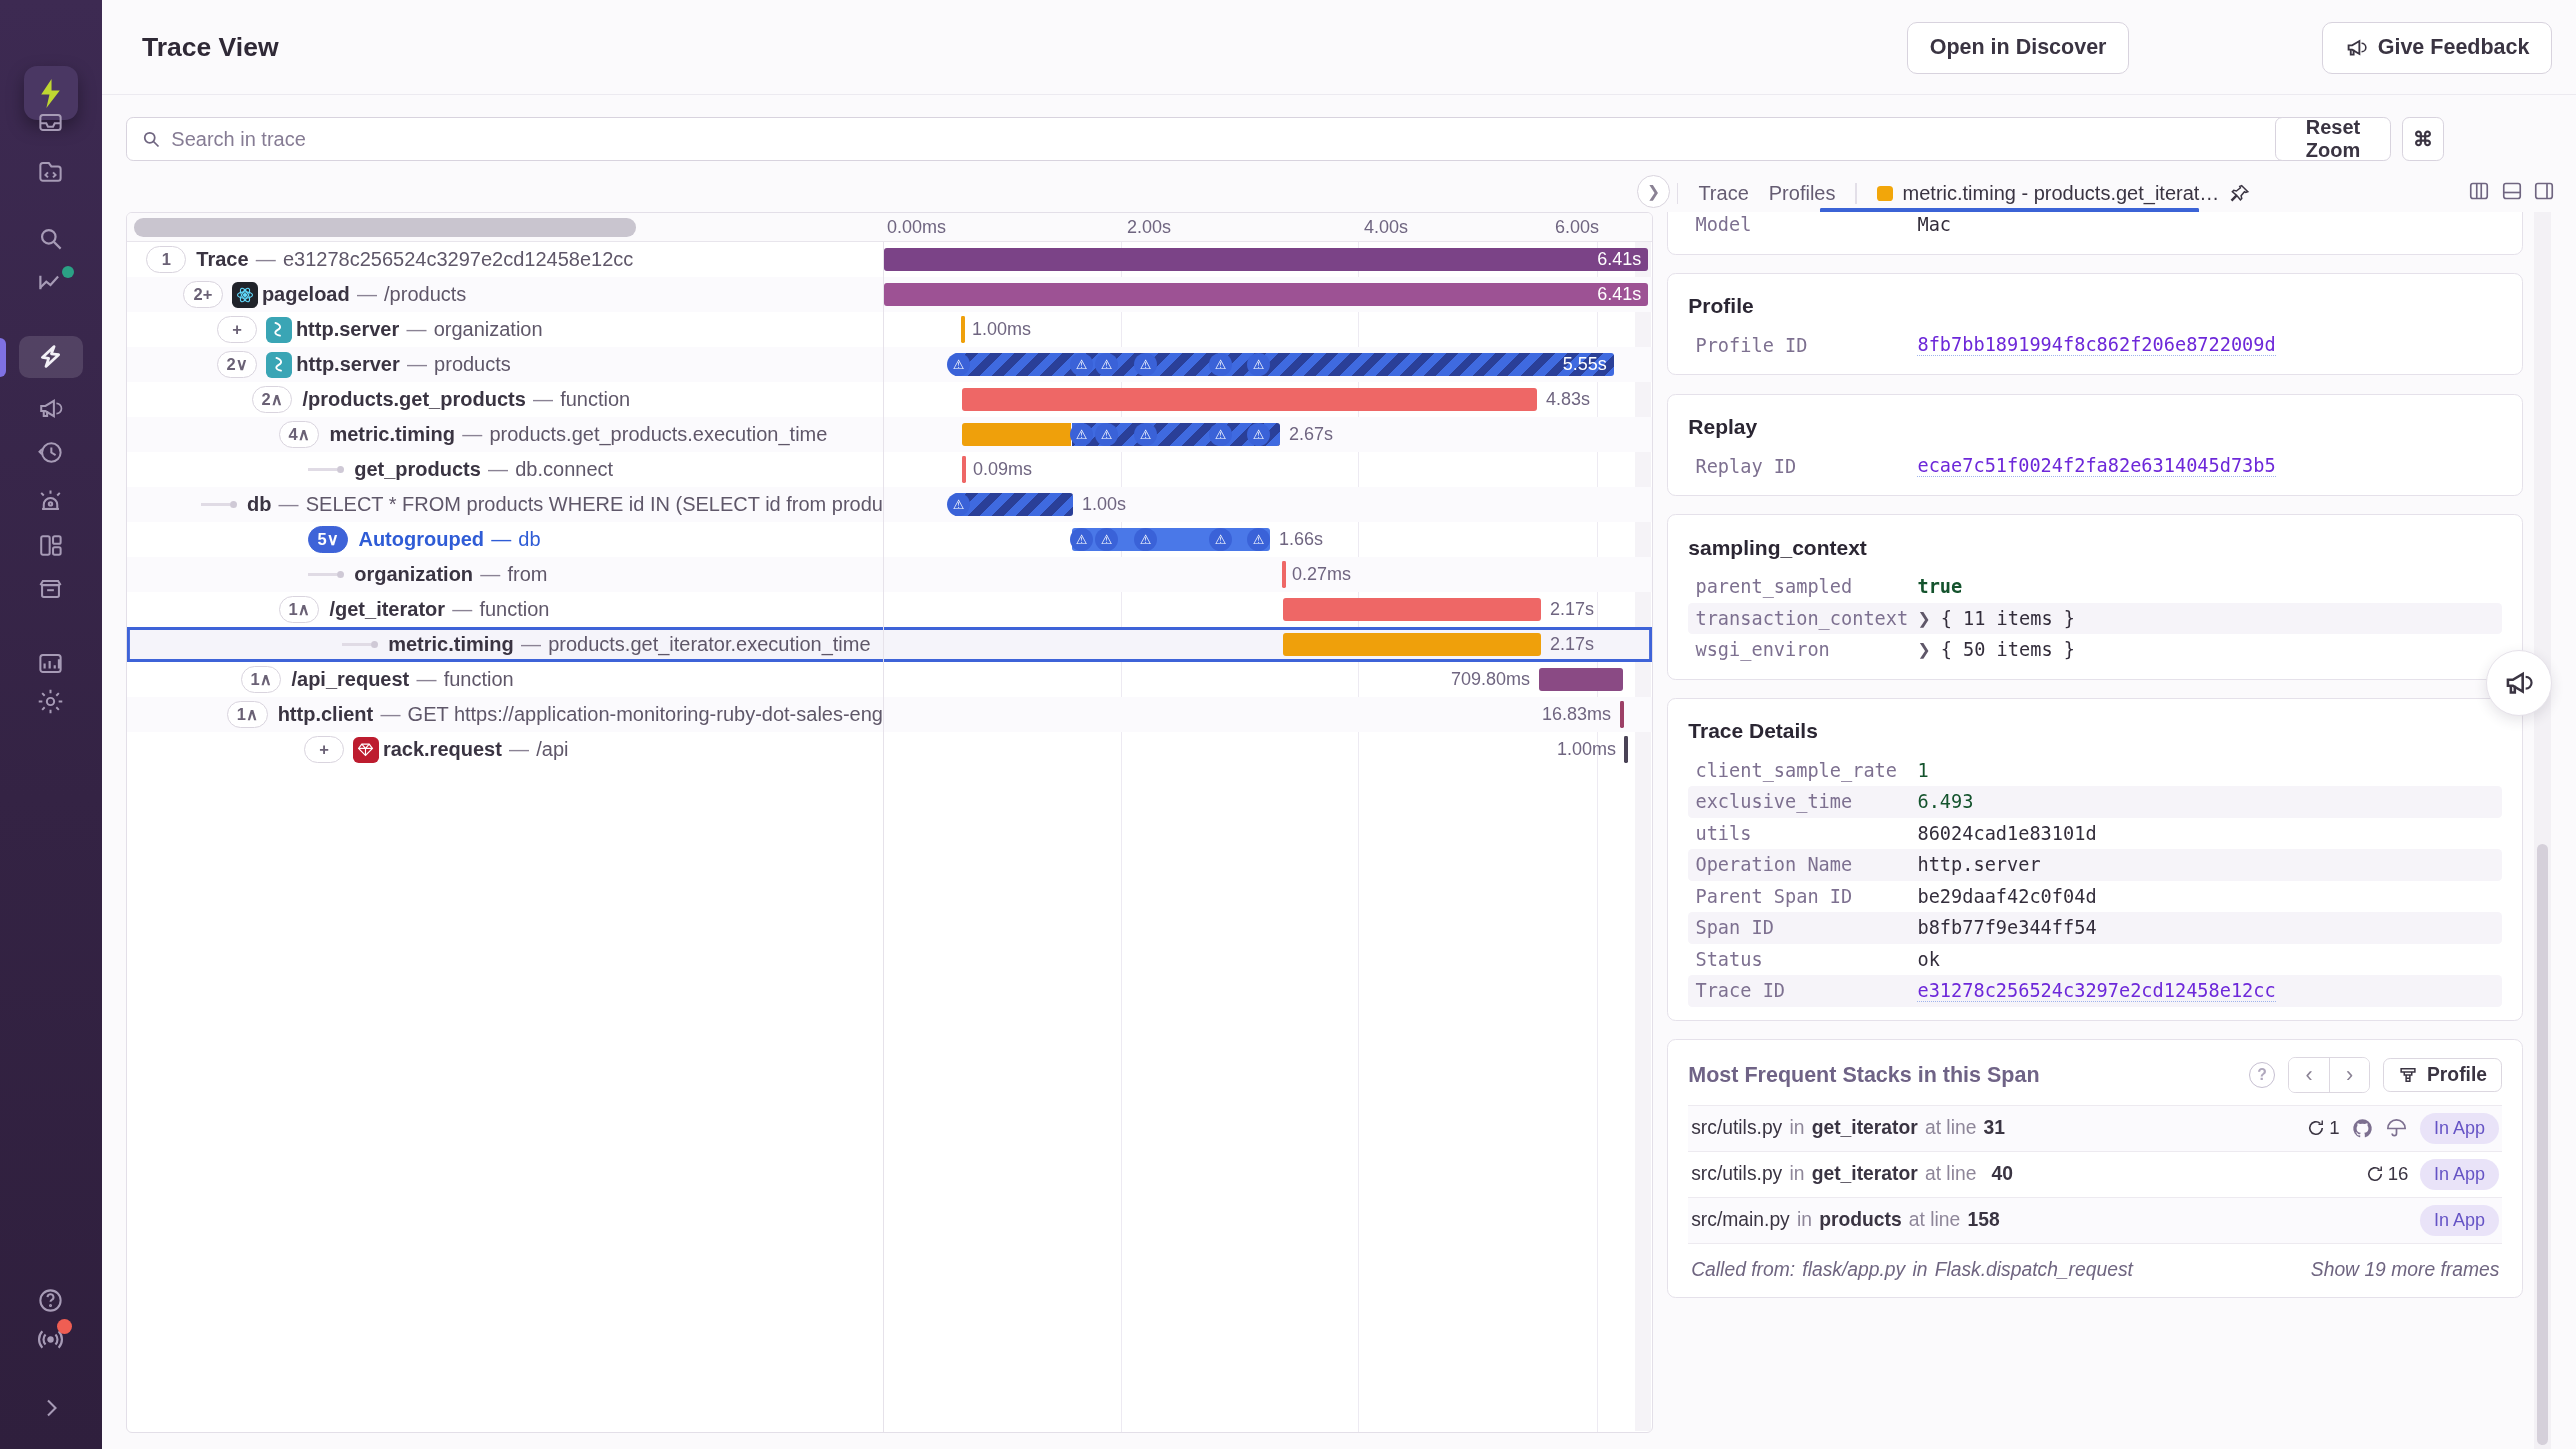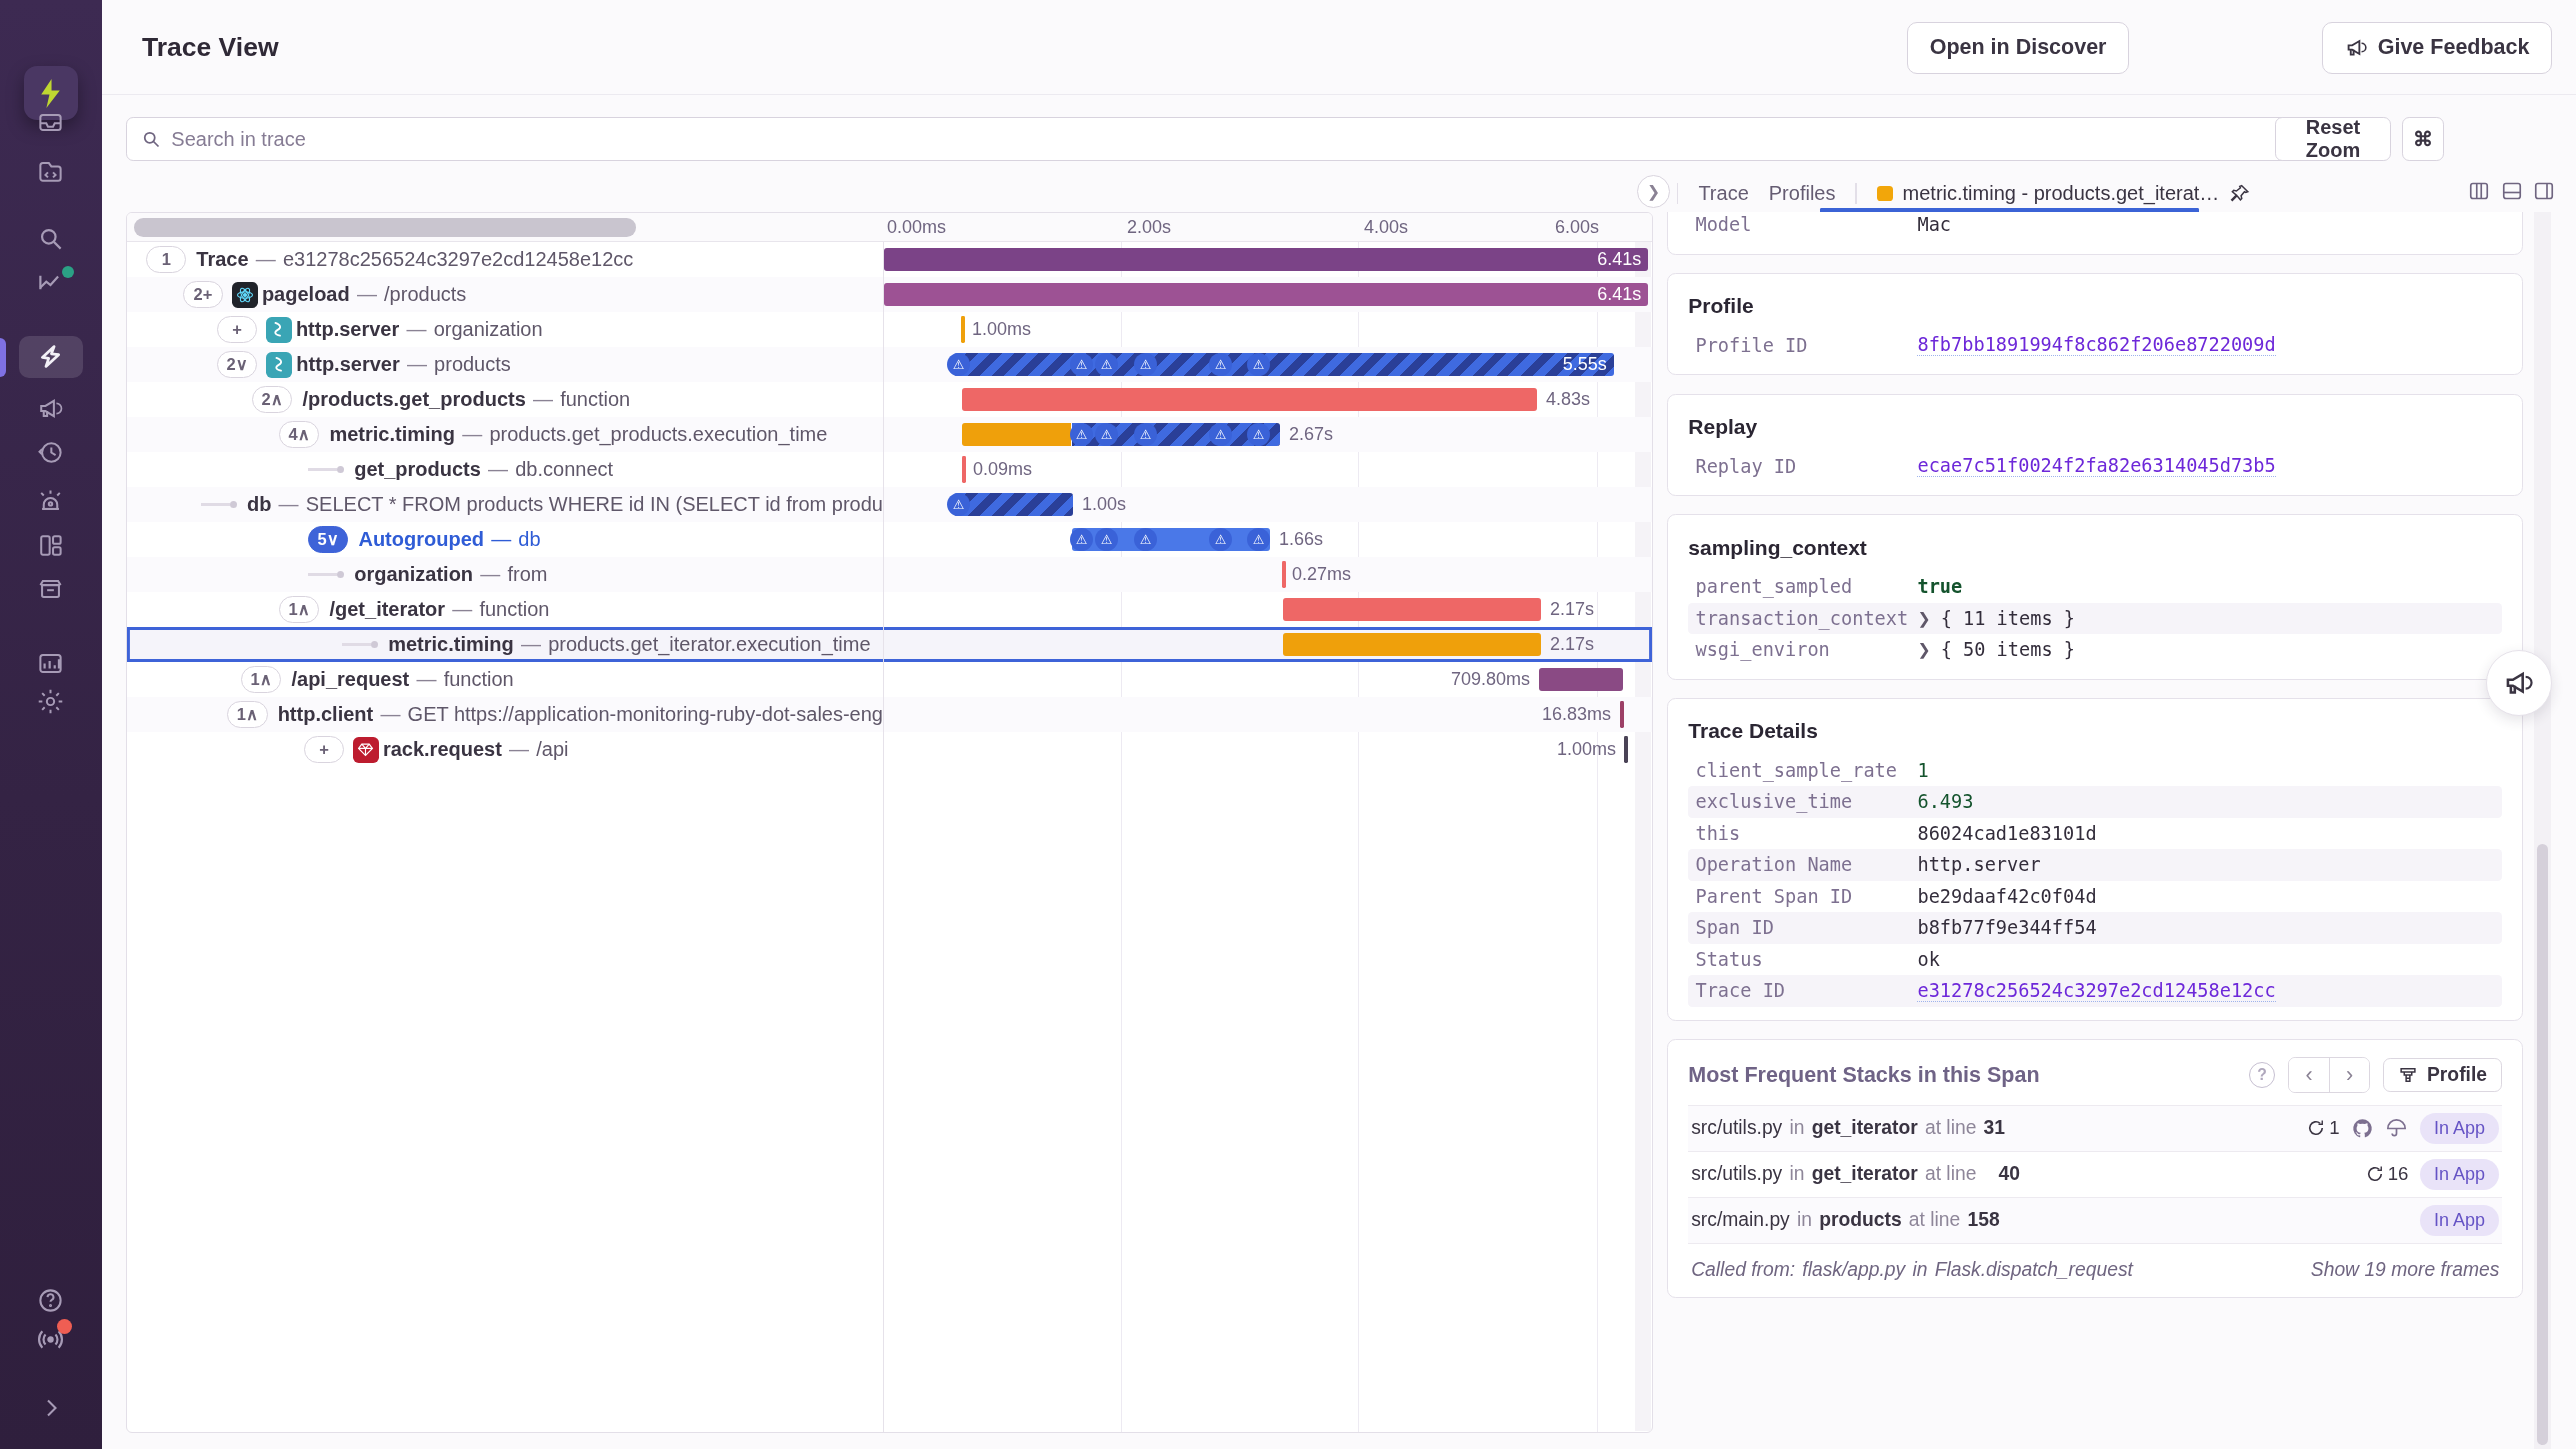--- a/index.html
+++ b/index.html
@@ -625,21 +625,21 @@
     <h3>Trace Details</h3>
     <div class="krow">
       <span class="klabel">client_sample_rate</span>
       <span class="kval blue" style="font-weight:400">1</span>
     </div>
     <div class="krow zebra">
       <span class="klabel">exclusive_time</span>
       <span class="kval blue" style="font-weight:400">6.493</span>
     </div>
     <div class="krow">
-      <span class="klabel">this</span>
+      <span class="klabel">utils</span>
       <span class="kval">86024cad1e83101d</span>
     </div>
     <div class="krow zebra">
       <span class="klabel">Operation Name</span>
       <span class="kval">http.server</span>
     </div>
     <div class="krow">
       <span class="klabel">Parent Span ID</span>
       <span class="kval">be29daaf42c0f04d</span>
     </div>
@@ -704,21 +704,21 @@
         </span>
         <span class="inapp">In App</span>
       </span>
     </div>
 
     <div class="stk-row">
       <span class="stk-file">src/utils.py</span>
       <span class="stk-dim">in</span>
       <span class="stk-fn">get_iterator</span>
       <span class="stk-dim">at line</span>
-      <span class="stk-line" style="margin-left:15px">40</span>
+      <span class="stk-line" style="margin-left:8px">40</span>
       <span class="stk-right">
         <span class="count">
           <svg width="20" height="20" viewBox="0 0 32 32" fill="none" stroke="#3a3442" stroke-width="2.6">
               <path d="M26 16a10 10 0 1 1-3.5-7.6"></path>
               <path d="M26 4v6h-6" stroke-width="2.2"></path>
             </svg>
           <span>16</span>
         </span>
         <span class="inapp">In App</span>
       </span>

